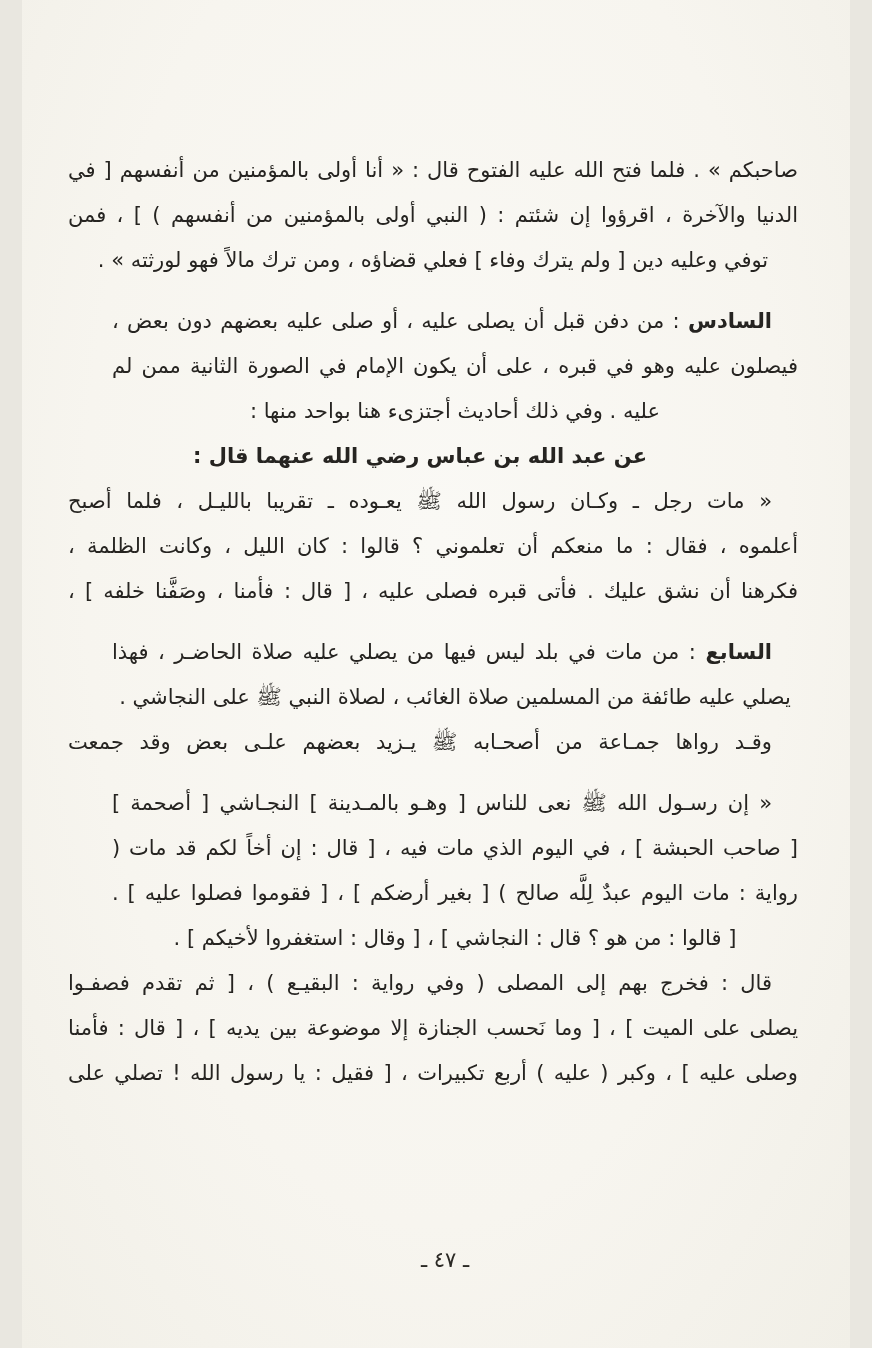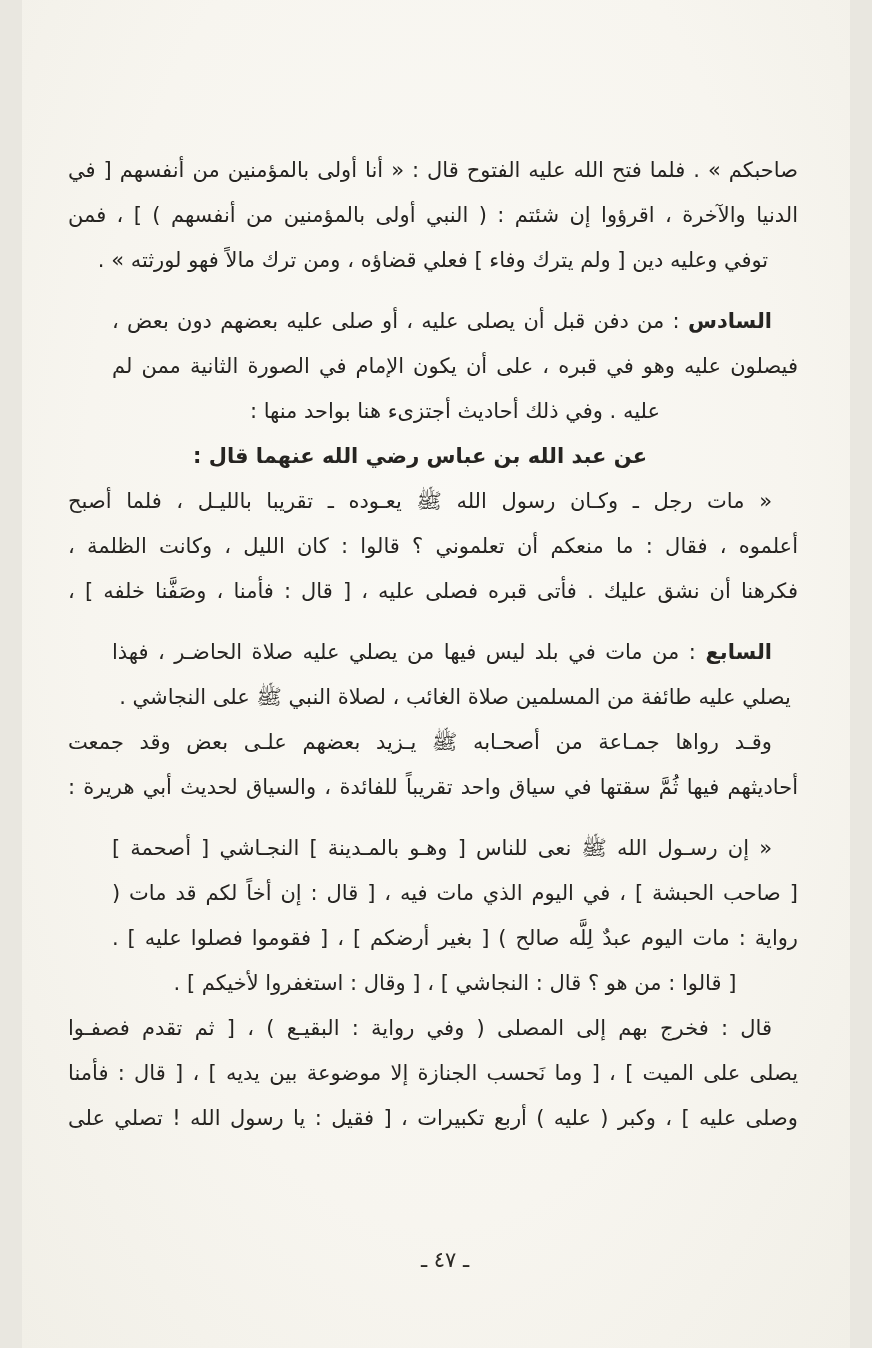--- a/index.html
+++ b/index.html
@@ -87,21 +87,20 @@
         <div class="line first">« مات رجل ـ وكـان رسول الله ﷺ يعـوده ـ تقريبا بالليـل ، فلما أصبح</div>
         <div class="line full">أعلموه ، فقال : ما منعكم أن تعلموني ؟ قالوا : كان الليل ، وكانت الظلمة ،</div>
         <div class="line full">فكرهنا أن نشق عليك . فأتى قبره فصلى عليه ، [ قال : فأمنا ، وصَفَّنا خلفه ] ،</div>
       </div>
       <div class="para gap">
         <div class="line first"><span class="lead">السابع</span> : من مات في بلد ليس فيها من يصلي عليه صلاة الحاضـر ، فهذا</div>
         <div class="line end">يصلي عليه طائفة من المسلمين صلاة الغائب ، لصلاة النبي ﷺ على النجاشي .</div>
       </div>
       <div class="para">
         <div class="line first">وقـد رواها جمـاعة من أصحـابه ﷺ يـزيد بعضهم علـى بعض وقد جمعت</div>
-        <div class="line full">أحاديثهم فيها ثُمَّ سقتها في سياق واحد تقريباً للفائدة ، والسياق لحديث أبي هريرة :</div>
       </div>
       <div class="para gap">
         <div class="line first">« إن رسـول الله ﷺ نعى للناس [ وهـو بالمـدينة ] النجـاشي [ أصحمة ]</div>
         <div class="line full">[ صاحب الحبشة ] ، في اليوم الذي مات فيه ، [ قال : إن أخاً لكم قد مات ( وفي</div>
         <div class="line full">رواية : مات اليوم عبدٌ لِلَّه صالح ) [ بغير أرضكم ] ، [ فقوموا فصلوا عليه ] .</div>
         <div class="line end">[ قالوا : من هو ؟ قال : النجاشي ] ، [ وقال : استغفروا لأخيكم ] .</div>
       </div>
       <div class="para">
         <div class="line first">قال : فخرج بهم إلى المصلى ( وفي رواية : البقيـع ) ، [ ثم تقدم فصفـوا</div>
         <div class="line full">يصلى على الميت ] ، [ وما نَحسب الجنازة إلا موضوعة بين يديه ] ، [ قال : فأمنا</div>

